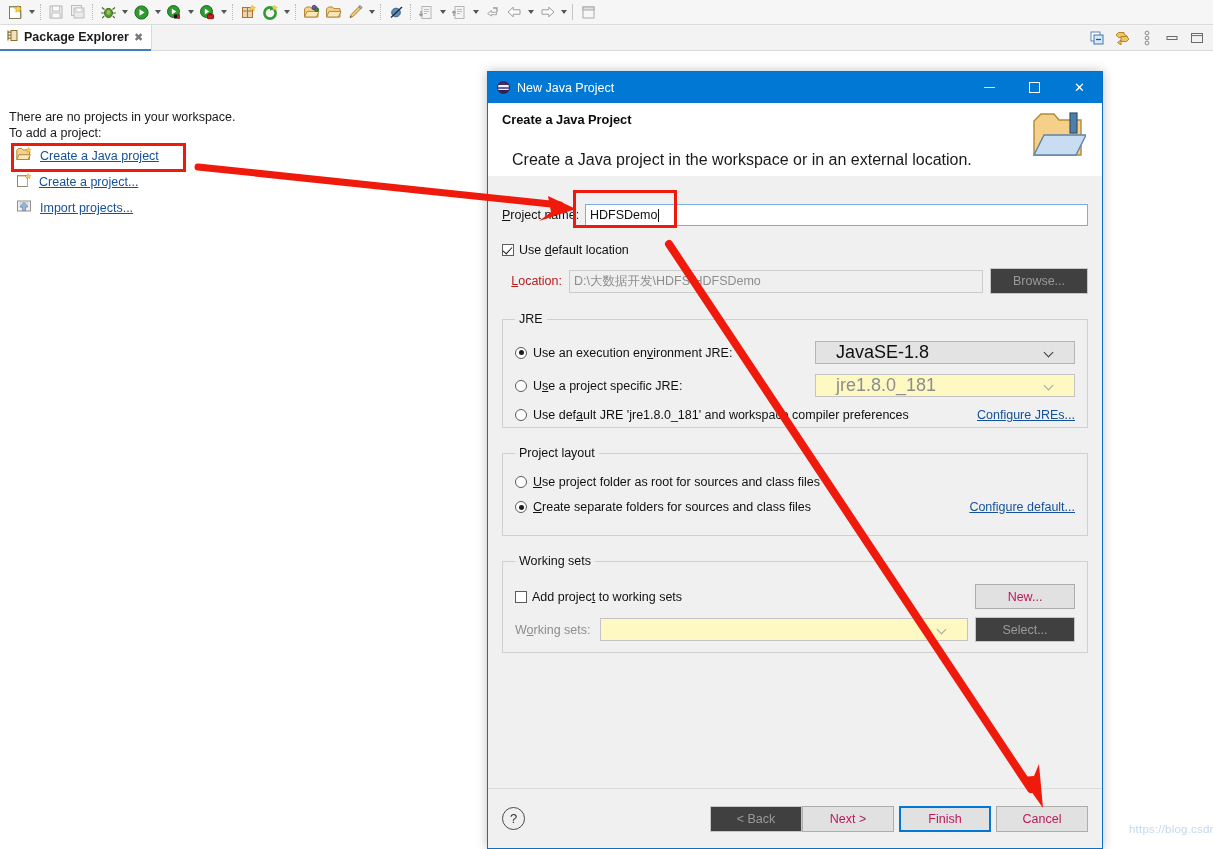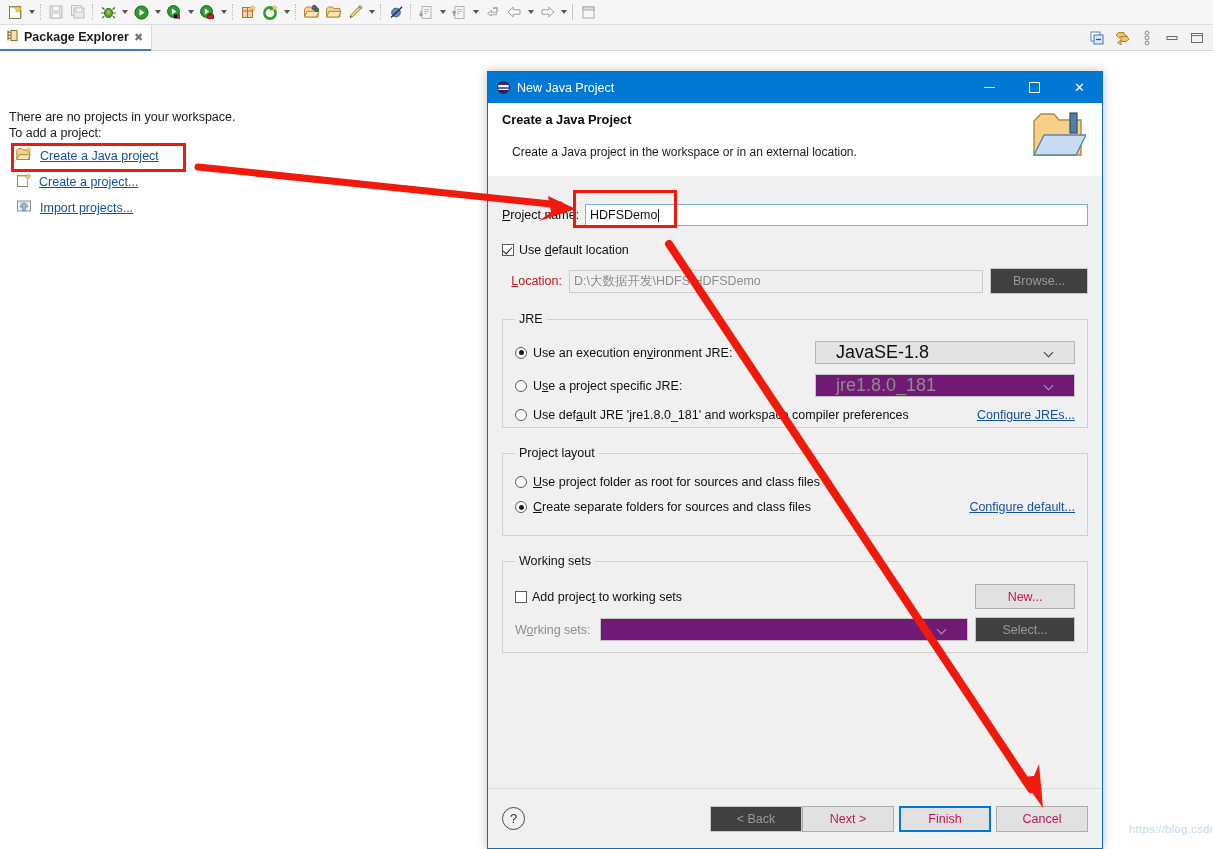--- a/index.html
+++ b/index.html
@@ -57,21 +57,21 @@
           box-shadow:0 0 10px rgba(0,0,0,.25);}
   .dlg-title{height:31px;background:#0078d4;display:flex;align-items:center;padding-left:9px;}
   .dlg-title .t{color:#fff;font-size:12.5px;margin-left:7px;}
   .dlg-wc{margin-left:auto;display:flex;height:31px;}
   .wc{width:45px;display:flex;align-items:center;justify-content:center;color:#fff;font-size:13px;}
   .wc.min span{display:block;width:11px;height:1px;background:#cfe6fa;}
   .wc.max span{display:block;width:11px;height:11px;border:1.4px solid #fff;box-sizing:border-box;}
 
   .dlg-head{height:72px;background:#fff;border-bottom:1px solid #d5d5d5;position:relative;padding:9px 0 0 14px;}
   .dlg-head h1{margin:0;font-size:12.8px;font-weight:bold;color:#0a0a0a;}
-  .dlg-head p{margin:18px 0 0 10px;font-size:12px;color:#1a1a1a;}
+  .dlg-head p{margin:24px 0 0 10px;font-size:16px;color:#1a1a1a;}
   .head-icon{position:absolute;right:16px;top:8px;}
 
   .dlg-body{position:absolute;left:0;right:0;top:104px;bottom:59px;background:#f0f0f0;padding:0 14px;box-sizing:border-box;}
   .dlg-foot{position:absolute;left:0;right:0;bottom:0;height:59px;background:#f0f0f0;border-top:1px solid #dcdcdc;
             display:flex;align-items:center;padding:0 14px;}
 
   .row{display:flex;align-items:center;}
   .lbl{font-size:12.5px;color:#111;}
   .u{text-decoration:underline;}
   .txtinput{height:22px;border:1px solid #7aaede;background:#fff;box-sizing:border-box;
@@ -91,21 +91,21 @@
   .radio{width:12px;height:12px;border-radius:50%;border:1px solid #5c5c5c;background:#fff;box-sizing:border-box;
          display:inline-block;position:relative;flex:none;}
   .radio.on::after{content:"";position:absolute;left:2.5px;top:2.5px;width:5px;height:5px;border-radius:50%;background:#1c1c1c;}
   .cbx{width:12px;height:12px;border:1px solid #5c5c5c;background:#fff;box-sizing:border-box;display:inline-block;
        position:relative;flex:none;}
   .cbx.on::after{content:"";position:absolute;left:2px;top:0px;width:4px;height:8px;border:solid #1b1b1b;
                  border-width:0 1.7px 1.7px 0;transform:rotate(42deg);}
   .link{color:#14519b;text-decoration:underline;font-size:12.5px;}
   .combo{height:23px;border:1px solid #b5b5b5;background:#e3e3e3;box-sizing:border-box;display:flex;align-items:center;
          padding:0 20px;font-size:18px;color:#111;}
-  .combo.disabled{color:#8d8d8d;background:#701a75;border-color:#c4c4c4;}
+  .combo.disabled{color:#8d8d8d;background:#fef9c3;border-color:#c4c4c4;}
   .combo .chev{margin-left:auto;width:9px;height:9px;position:relative;}
   .combo .chev::after{content:"";position:absolute;left:0;top:1px;width:6px;height:6px;border:solid #3b3b3b;
                       border-width:0 1.3px 1.3px 0;transform:rotate(45deg);}
   .combo.disabled .chev::after{border-color:#a6a6a6;}
   .helpq{width:21px;height:21px;border-radius:50%;border:1.5px solid #4a4a4a;display:flex;align-items:center;
          justify-content:center;font-size:13px;color:#333;}
   .watermark{position:absolute;left:1118px;top:822px;font-size:11.5px;color:#b9d3ea;letter-spacing:.2px;
              white-space:nowrap;opacity:.85;}
 </style>
 </head>

